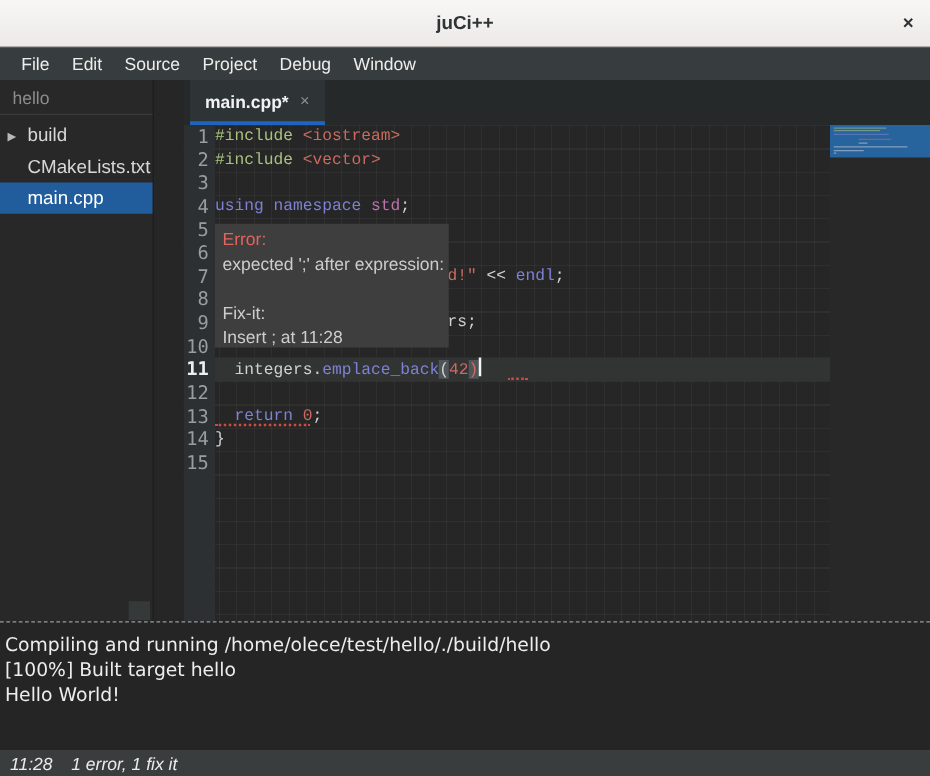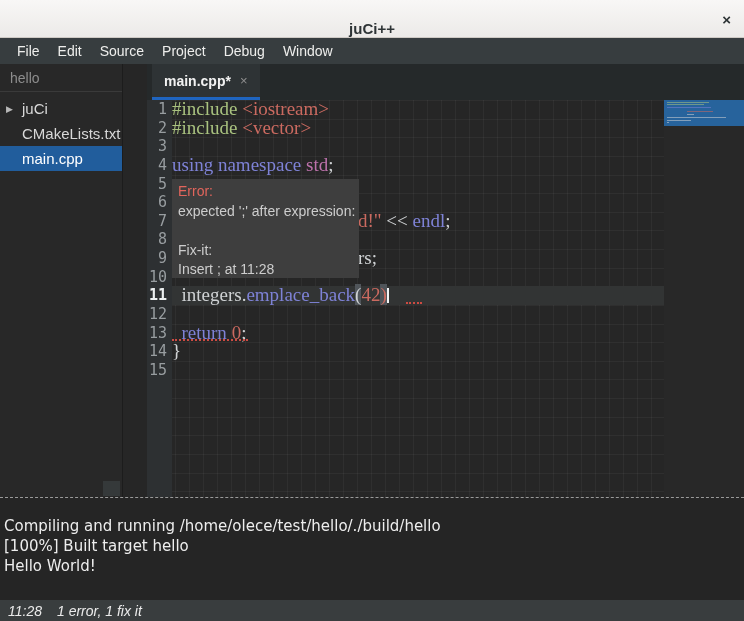--- a/index.html
+++ b/index.html
@@ -3,21 +3,21 @@
 <meta charset="utf-8">
 <style>
   * { margin:0; padding:0; box-sizing:border-box; }
   html,body { background:#111; }
   .window { position:relative; width:744px; height:621px; background:#262626;
             font-family:"Liberation Sans",sans-serif; overflow:hidden; }
 
   
   .titlebar { position:absolute; top:0; left:0; width:744px; height:38px;
               background:linear-gradient(#f8f7f6,#eceae8); border-bottom:1px solid #cfcac5;
-              display:flex; align-items:flex-end; justify-content:center; }
+              display:flex; align-items:center; justify-content:center; }
   .title { color:#2e3436; font-weight:bold; font-size:15px; }
   .close { position:absolute; right:13px; top:50%; transform:translateY(-50%);
            color:#2e3436; font-size:15px; font-weight:bold; cursor:default; }
 
   
   .menubar { position:absolute; top:38px; left:0; width:744px; height:26px;
              background:#373d3f; display:flex; align-items:flex-end; padding-left:8px; }
   .menu-item { color:#eeeeec; font-size:14px; padding:0 9px; line-height:26px; }
 
   
@@ -46,21 +46,21 @@
   .editor { position:absolute; top:36px; left:0; width:597px; height:397px; background:#262626;
             background-image:
               repeating-linear-gradient(to right, rgba(255,255,255,0.045) 0 1px, transparent 1px 14px),
               repeating-linear-gradient(to bottom, rgba(255,255,255,0.045) 0 1px, transparent 1px 18.63px); }
   .gutter { position:absolute; left:0; top:0; width:25px; height:100%; background:#2d3032;
             font-family:"DejaVu Sans Mono",monospace; font-size:15px; color:#989da0;
             text-align:right; padding-right:5px; }
   .gutter .ln { height:18.63px; line-height:18.63px; }
   .gutter .ln.cur { color:#eceff0; font-weight:bold; }
   .code { position:absolute; left:25px; top:0; width:492px; height:100%;
-          font-family:Liberation Serif, serif; font-size:19px; color:#cfd2d4; white-space:pre; }
+          font-family:Liberation Mono, monospace; font-size:13px; color:#cfd2d4; white-space:pre; }
   .row { position:relative; height:18.63px; line-height:18.63px; }
   .row.current { background:#323434; }
   .c-fg{color:#cfd2d4} .c-green{color:#a9c27f} .c-red{color:#cb6a60}
   .c-purple{color:#7e82d6} .c-pink{color:#bd72ac}
   .bk { background:#50555a; }
   .cursor { display:inline-block; width:2px; height:15px; background:#f2f4f5; vertical-align:-2px; }
   .squiggle { position:absolute; bottom:1px; height:0; border-bottom:2px dotted #cd4b42; }
 
   
   .minimap { position:absolute; right:0; top:0; width:80px; height:100%; background:#282828; }
@@ -68,21 +68,21 @@
   .mmbar { position:absolute; left:3px; height:1px; opacity:0.55; }
 
   
   .tooltip { position:absolute; left:25px; top:79px; width:187px; height:99px; background:#3e3e3e;
              padding:3px 6px; font-size:14px; color:#cdcdcd; z-index:5; }
   .tt-line { height:19.5px; line-height:19.5px; white-space:pre; }
   .tt-error { color:#e2655c; }
 
   
   .terminal { position:absolute; top:497px; left:0; width:744px; height:109px; background:#252525;
-              border-top:1px dashed #9a9a9a; padding:18px 4px 0 4px;
+              border-top:1px dashed #9a9a9a; padding:8px 4px 0 4px;
               font-family:"DejaVu Sans",sans-serif; font-size:15px; color:#ededed; }
   .term-line { height:20px; line-height:20px; white-space:pre; }
 
   
   .statusbar { position:absolute; bottom:0; left:0; width:744px; height:21px; background:#393d3e;
                color:#ebebeb; font-size:14px; display:flex; align-items:center;
                padding-left:8px; gap:15px;font-style:italic; }
 </style>
 </head>
 <body>
@@ -102,21 +102,21 @@
       <span class="menu-item">Debug</span>
       <span class="menu-item">Window</span>
     </div>
 
   <div class="body">
     <div class="sidebar">
       <div class="side-header">hello</div>
       <div class="tree" id="tree">
           <div class="tree-item">
             <span class="expander">▶</span>
-            <span>juCi</span>
+            <span>build</span>
           </div>
           <div class="tree-item">
             <span class="expander"></span>
             <span>CMakeLists.txt</span>
           </div>
           <div class="tree-item selected">
             <span class="expander"></span>
             <span>main.cpp</span>
           </div>
         </div>

